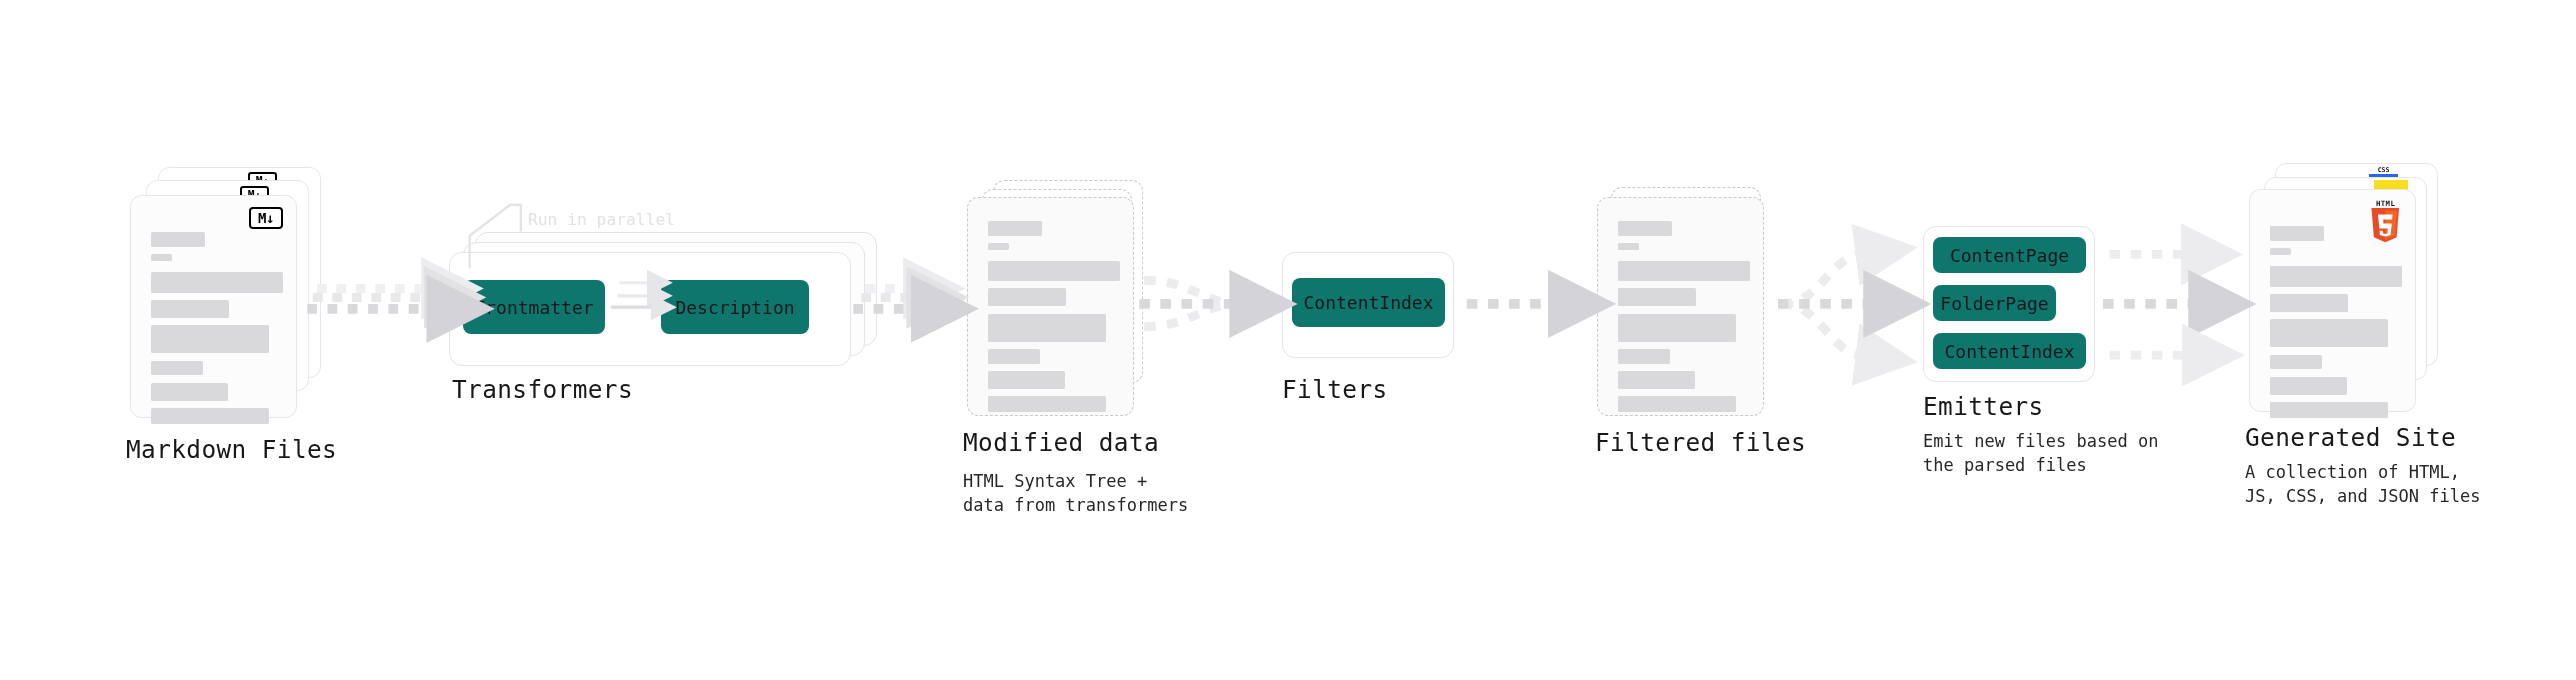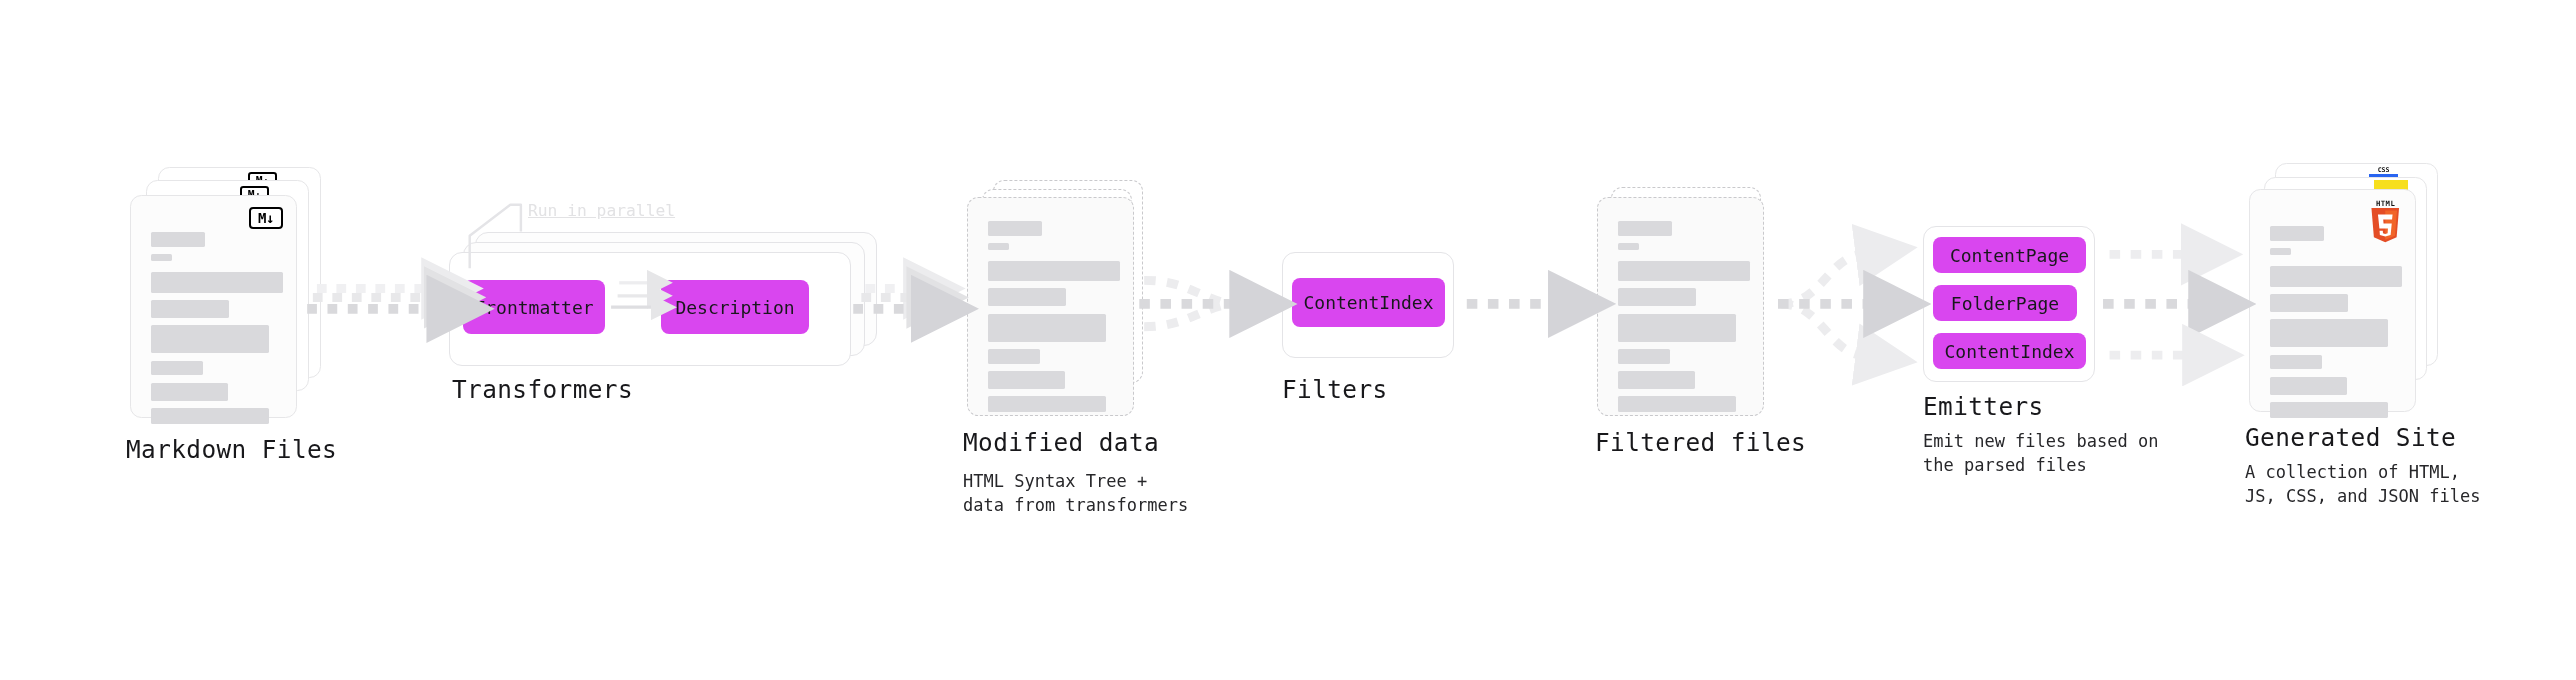--- a/index.html
+++ b/index.html
@@ -103,21 +103,21 @@
 
   
   .group-box {
     position: absolute;
     border: 1.6px solid #e4e4e7;
     border-radius: 13px;
     background: #ffffff;
   }
   .chip {
     position: absolute;
-    background: #d946ef;
+    background: #0f766e;
     border-radius: 8.1px;
     display: flex; align-items: center; justify-content: center;
     font-size: 18px;
     color: #18181b;
     white-space: nowrap;
   }
   .chip.ghost1 { background: #eaeaec; color: transparent; }
   .chip.ghost2 { background: #f1f1f3; color: transparent; }
 
   svg.overlay {
@@ -147,21 +147,21 @@
         <div class="dl" style="width:78px;height:18px;"></div>
         <div class="dl" style="width:118px;height:28px;"></div>
         <div class="dl" style="width:52px;height:14.6px;"></div>
         <div class="dl" style="width:77px;height:18px;"></div>
         <div class="dl" style="width:118px;height:16.3px;"></div>
       </div>
     </div>
   </div>
   <div class="stage-title" style="left:126px; top:435px;">Markdown Files</div>
 
-  <div class="note-label" style="left:528px; top:201px;text-decoration:underline;">Run in parallel</div>
+  <div class="note-label" style="left:528px; top:210px;">Run in parallel</div>
 
   <div class="group-box" style="left:475px; top:232px; width:402px; height:114px; background:#fdfdfd;"></div>
   <div class="chip ghost2" style="left:508px; top:260px; width:122px; height:47px;">&nbsp;</div>
   <div class="chip ghost2" style="left:646px; top:260px; width:150px; height:47px;">&nbsp;</div>
 
   <div class="group-box" style="left:463px; top:242px; width:402px; height:114px; background:#fdfdfd;"></div>
   <div class="chip ghost1" style="left:494px; top:270px; width:124px; height:49px;">&nbsp;</div>
   <div class="chip ghost1" style="left:642px; top:270px; width:153px; height:49px;">&nbsp;</div>
 
   <div class="group-box" style="left:449px; top:252px; width:402px; height:114px;"></div>
@@ -206,21 +206,21 @@
         <div class="dl" style="width:52px;height:14.6px;"></div>
         <div class="dl" style="width:77px;height:18px;"></div>
         <div class="dl" style="width:118px;height:16.3px;"></div>
       </div>
     </div>
   </div>
   <div class="stage-title" style="left:1595px; top:428px;">Filtered files</div>
 
   <div class="group-box" style="left:1923px; top:226px; width:172px; height:156px;"></div>
   <div class="chip" style="left:1933px; top:237px; width:153px; height:36px;">ContentPage</div>
-  <div class="chip" style="left:1933px; top:285px; width:144px; height:36px;">FolderPage</div>
+  <div class="chip" style="left:1933px; top:285px; width:123px; height:36px;">FolderPage</div>
   <div class="chip" style="left:1933px; top:333px; width:153px; height:36px;">ContentIndex</div>
   <div class="stage-title" style="left:1923px; top:392px;">Emitters</div>
   <div class="stage-desc" style="left:1923px; top:430px;">Emit new files based on
 the parsed files</div>
 
   <div class="doc-stack">
     <div class="doc back2" style="left:2275px; top:163px; width:163px; height:203px;"></div>
     <div class="css-badge" style="left:2369px; top:167px;">
       <div class="css-word">CSS</div>
       <div class="css-bar"></div>

